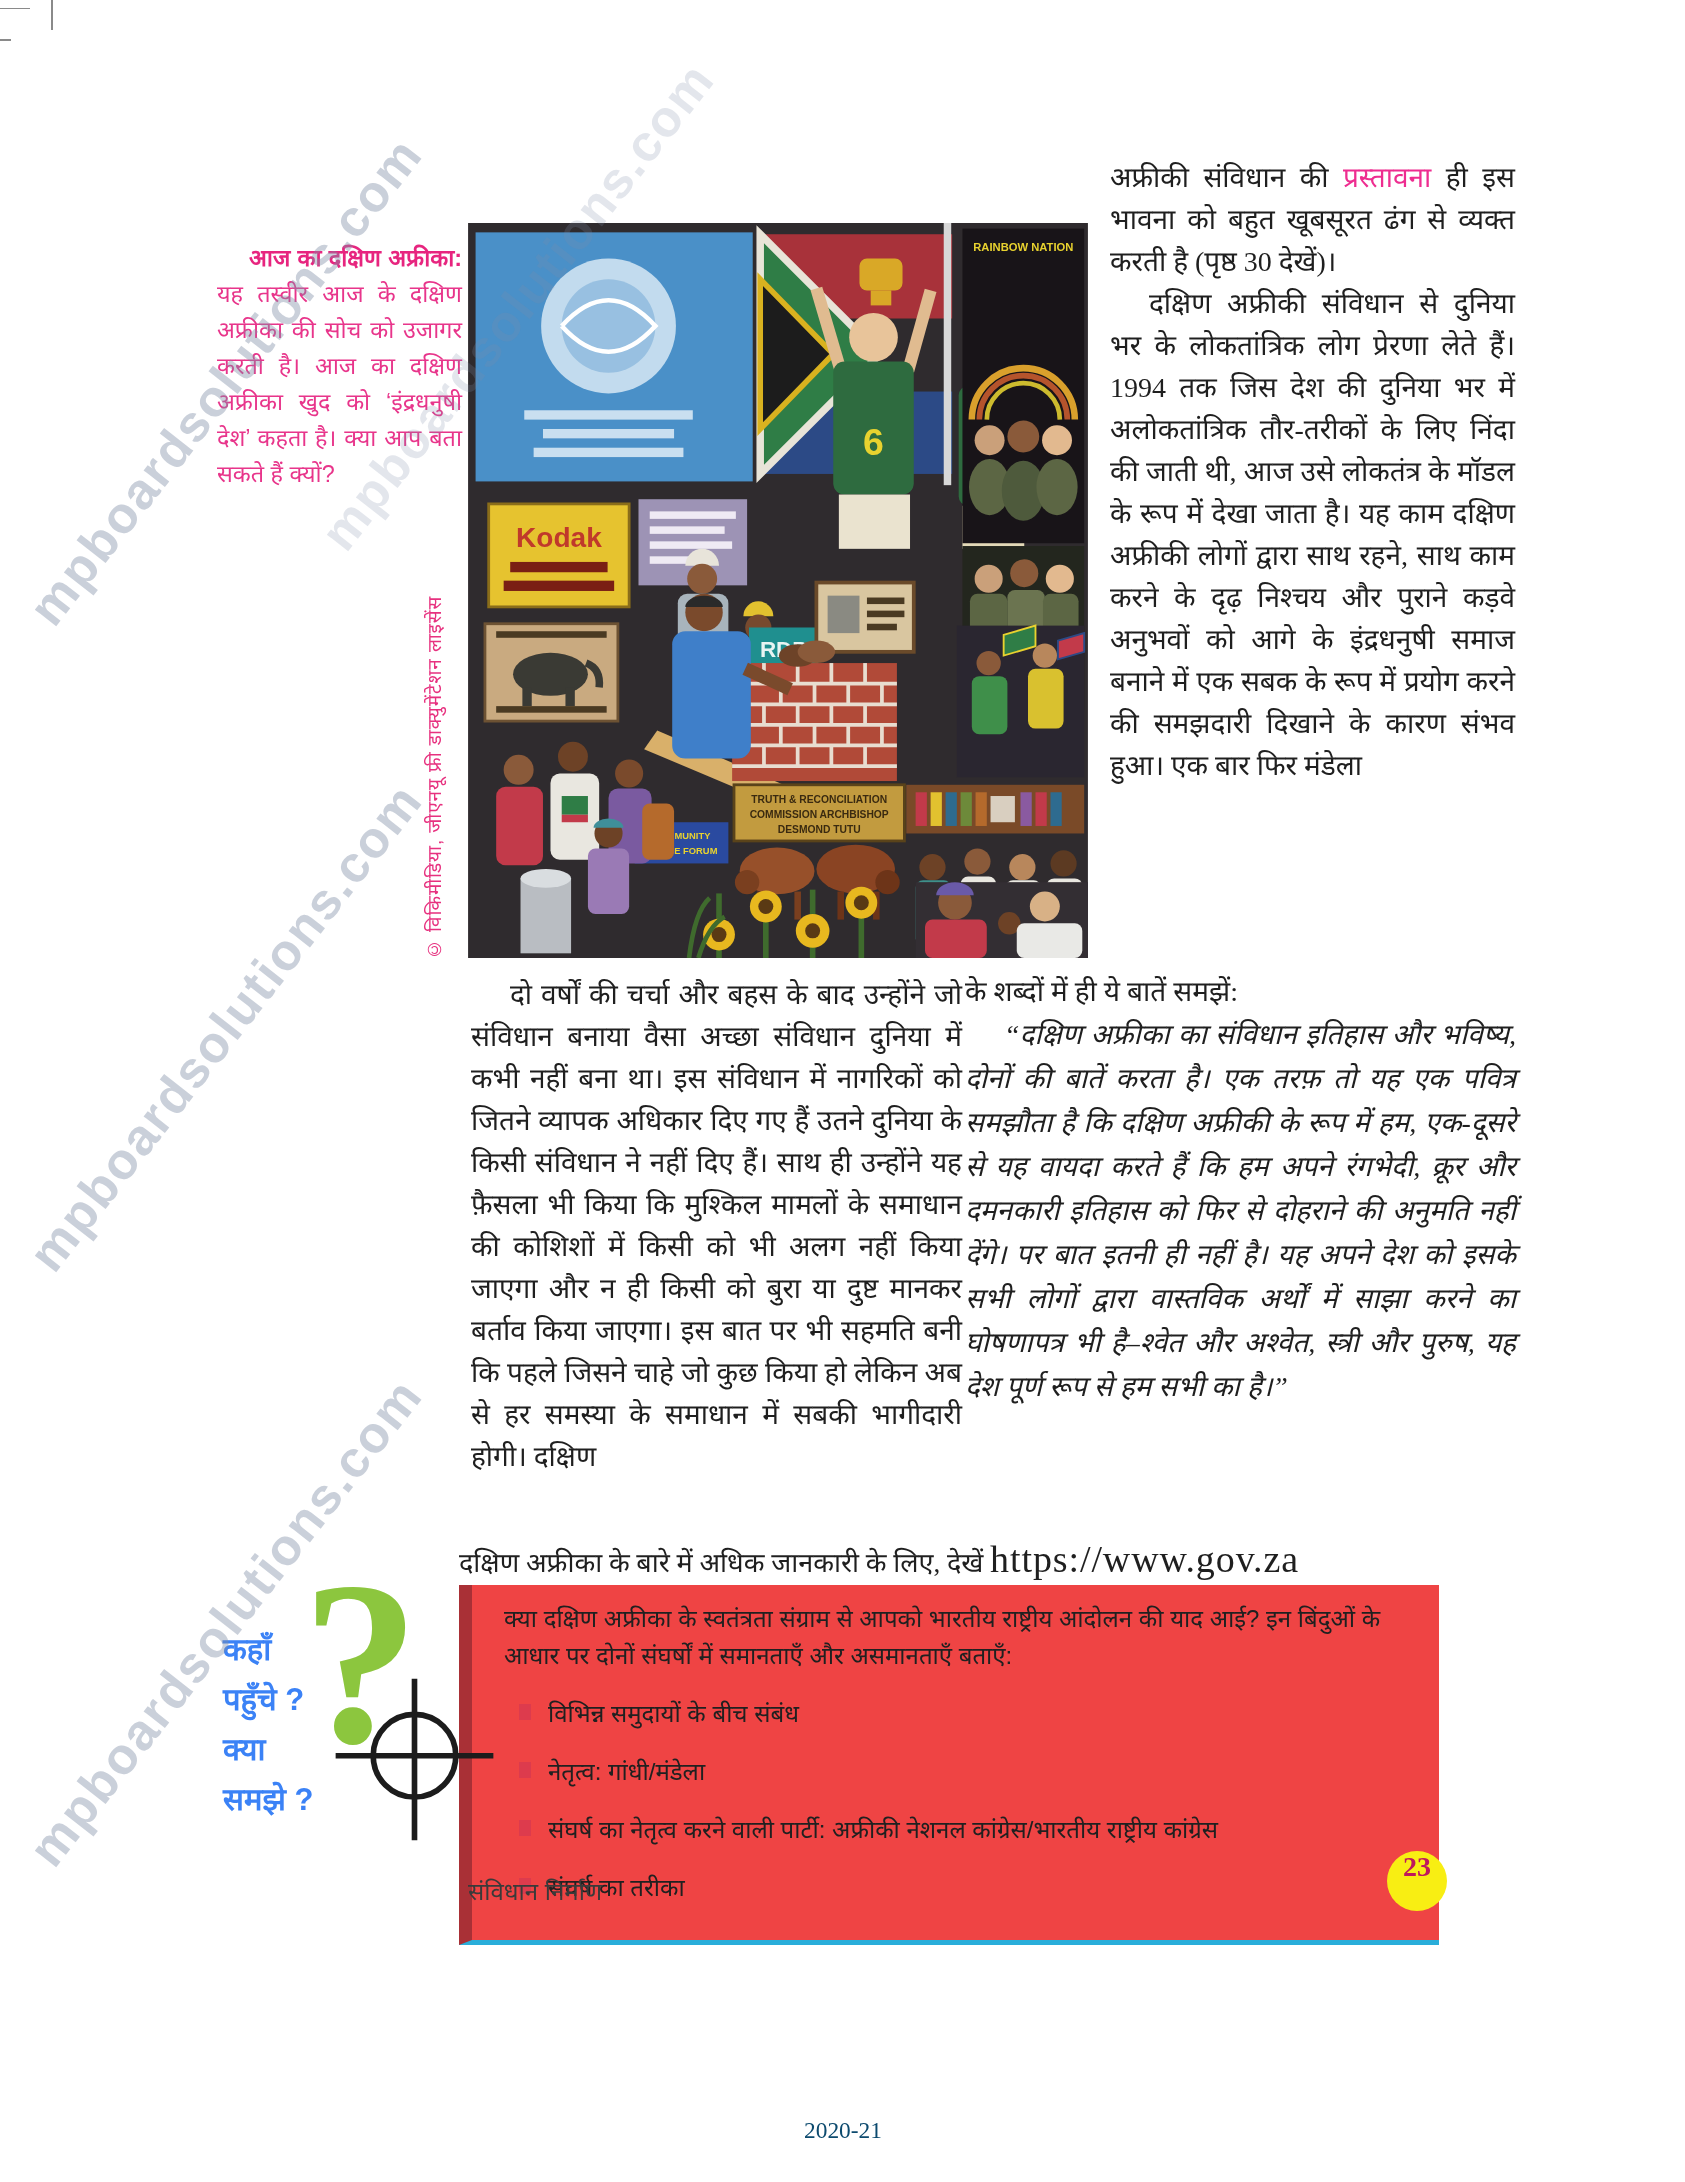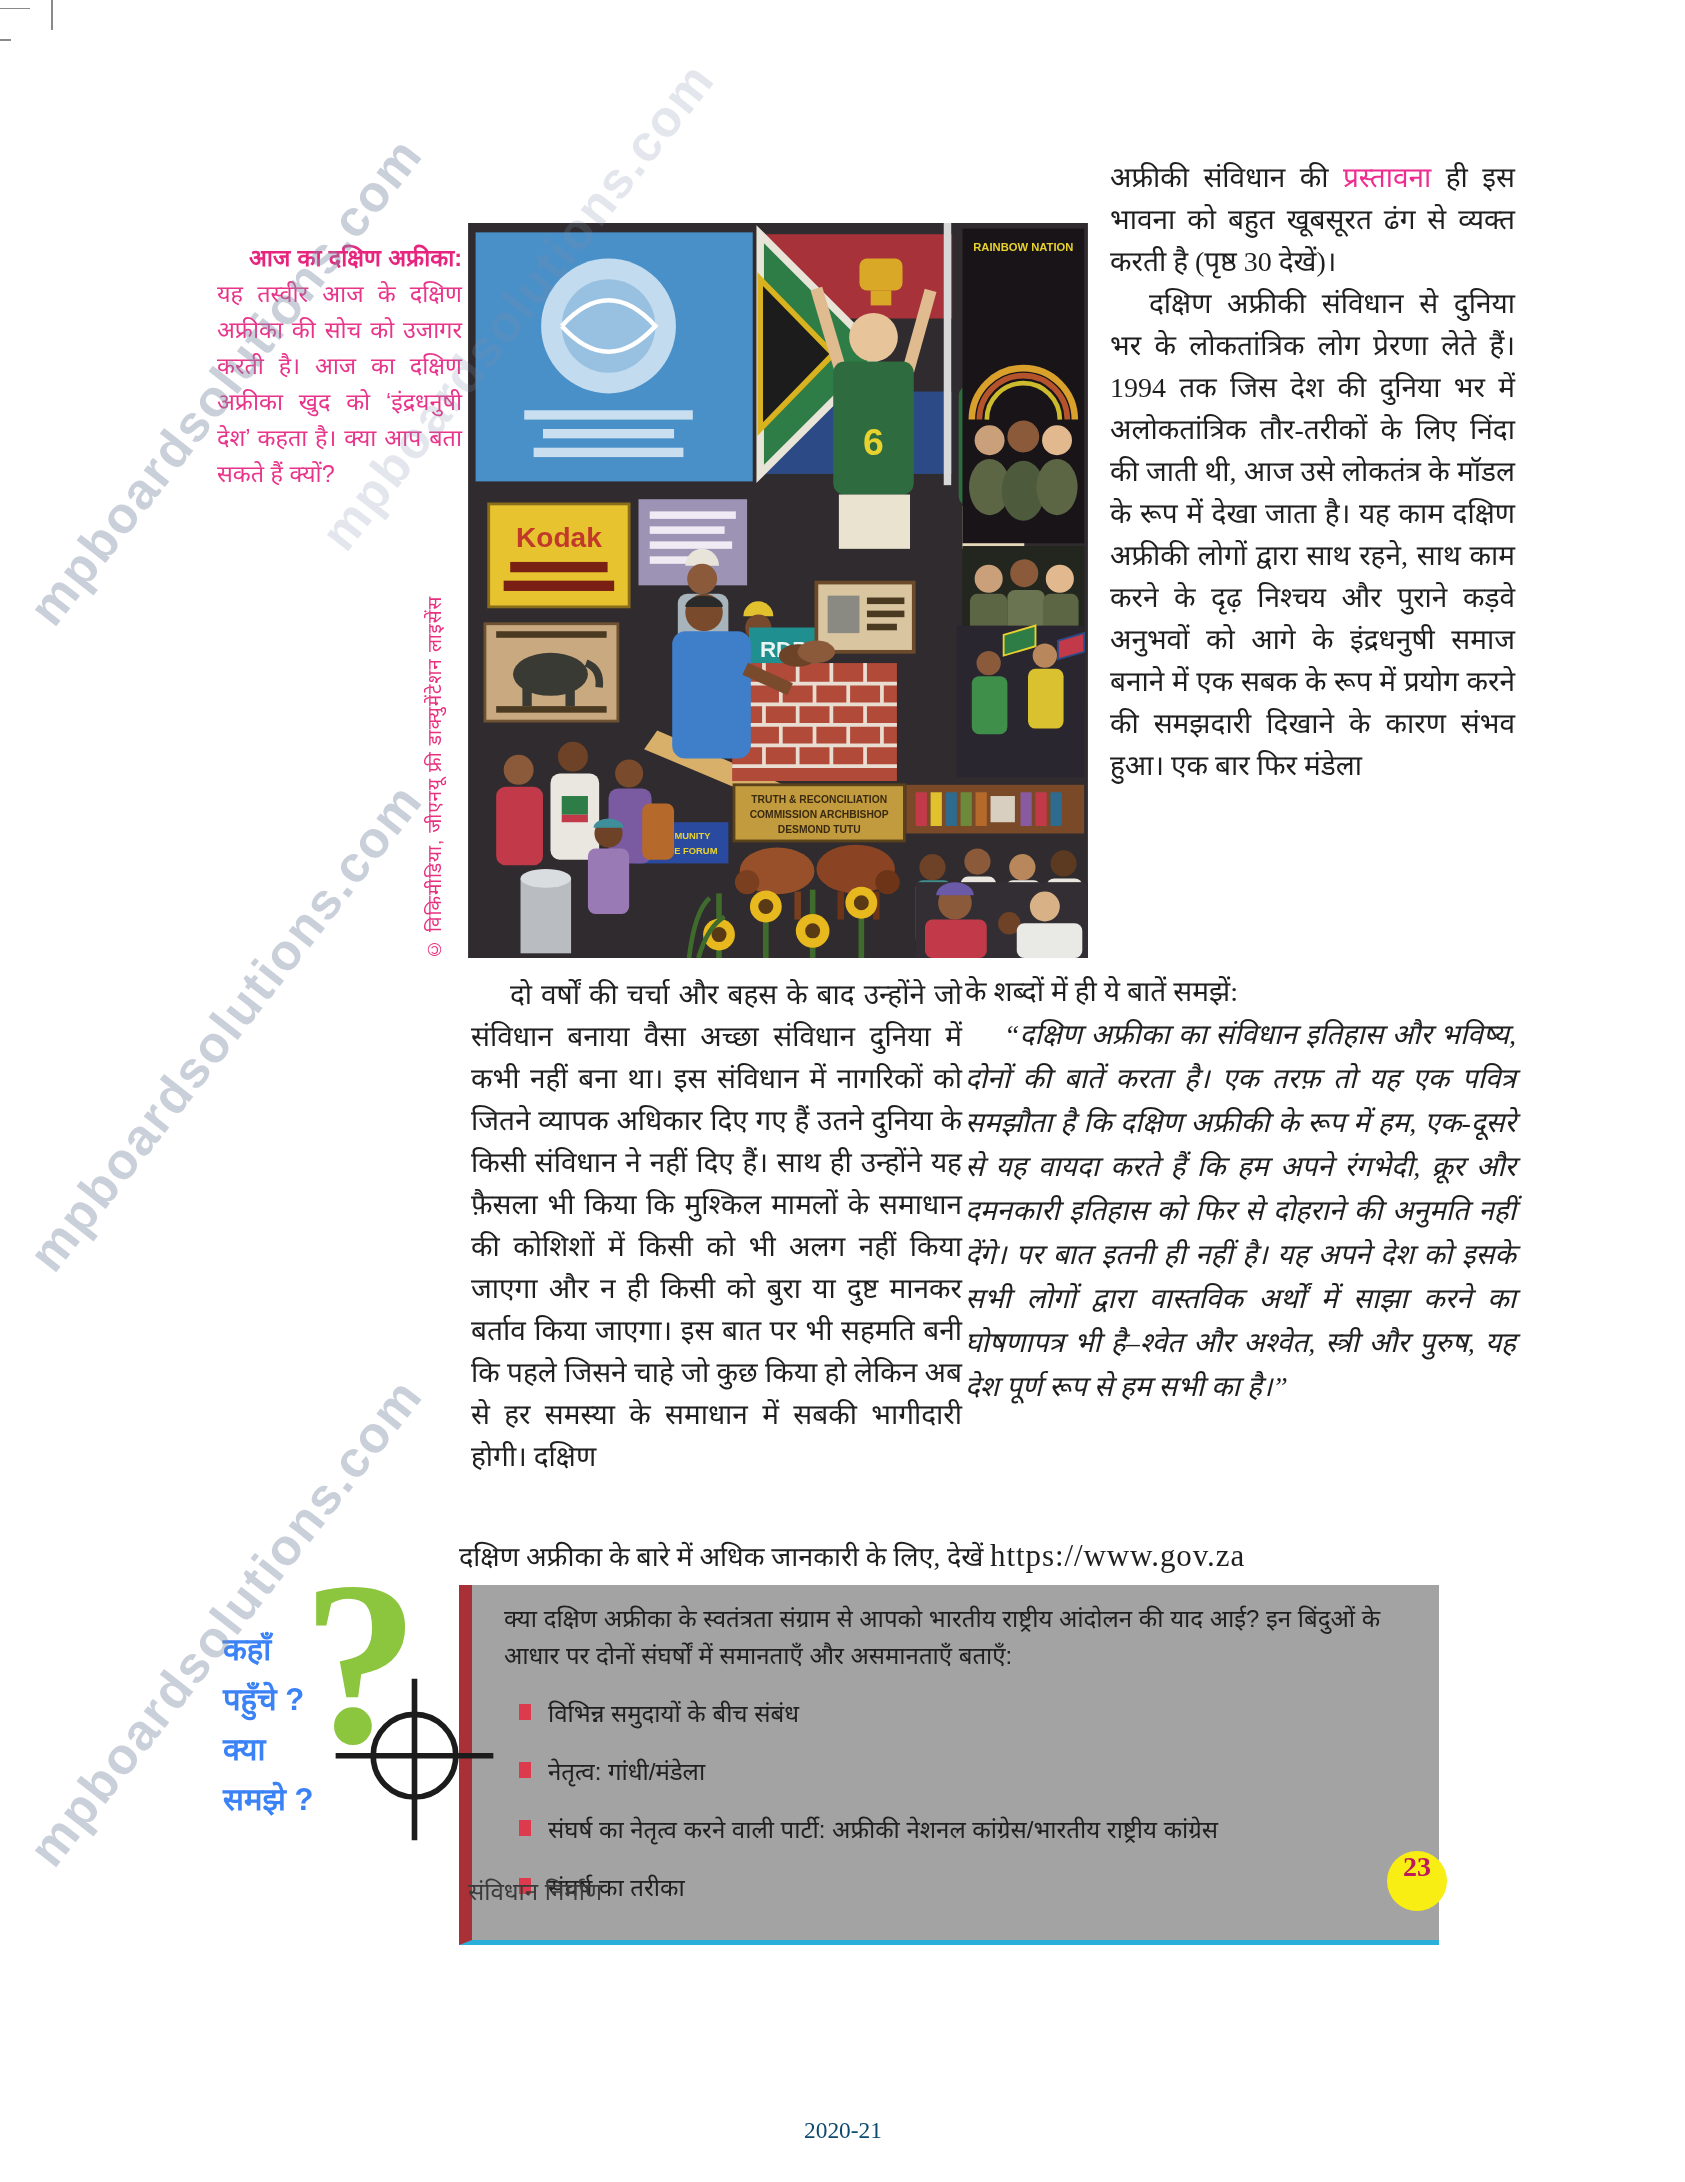--- a/index.html
+++ b/index.html
@@ -37,25 +37,25 @@
   
   .bodycol{font-size:28px;line-height:42px;text-align:justify;color:#1f1f1f;}
   .col-right-top{left:1110px;top:157px;width:405px;}
   .col-left-bottom{left:459px;top:974px;width:491px;margin-left:12px;}
   .col-right-bottom{left:965px;top:971px;width:551px;}
   .indent{text-indent:39px;}
   .preamble-link{color:#ee2d90;}
   .quote{font-style:italic;line-height:44px;}
   
   .more-info{left:459px;top:1537px;width:1049px;font-size:27px;color:#1f1f1f;}
-  .more-info .url{font-family:"Liberation Serif",serif;font-size:31px;letter-spacing:0.9px;}
+  .more-info .url{font-family:"Liberation Serif",serif;font-size:38px;letter-spacing:0.9px;}
   
   .activity{
     left:459px;top:1585px;width:918px;
-    background:#a3a3a3;border-left:13px solid #a93036;
+    background:#ef4444;border-left:13px solid #a93036;
     border-bottom:5.6px solid #2aaeda;
     padding:15px 17px 13px 32px;
     font-family:"Liberation Sans",sans-serif;
     font-size:24px;line-height:37px;color:#202020;
   }
   .activity .bullets{margin-top:9.4px;}
   .activity .b-item{display:flex;align-items:flex-start;margin:21px 0;}
   .activity .b-sq{flex:0 0 auto;width:12px;height:16px;background:#dd3b4d;margin:9.4px 17px 0 15px;}
   
   .margin-prompt{

